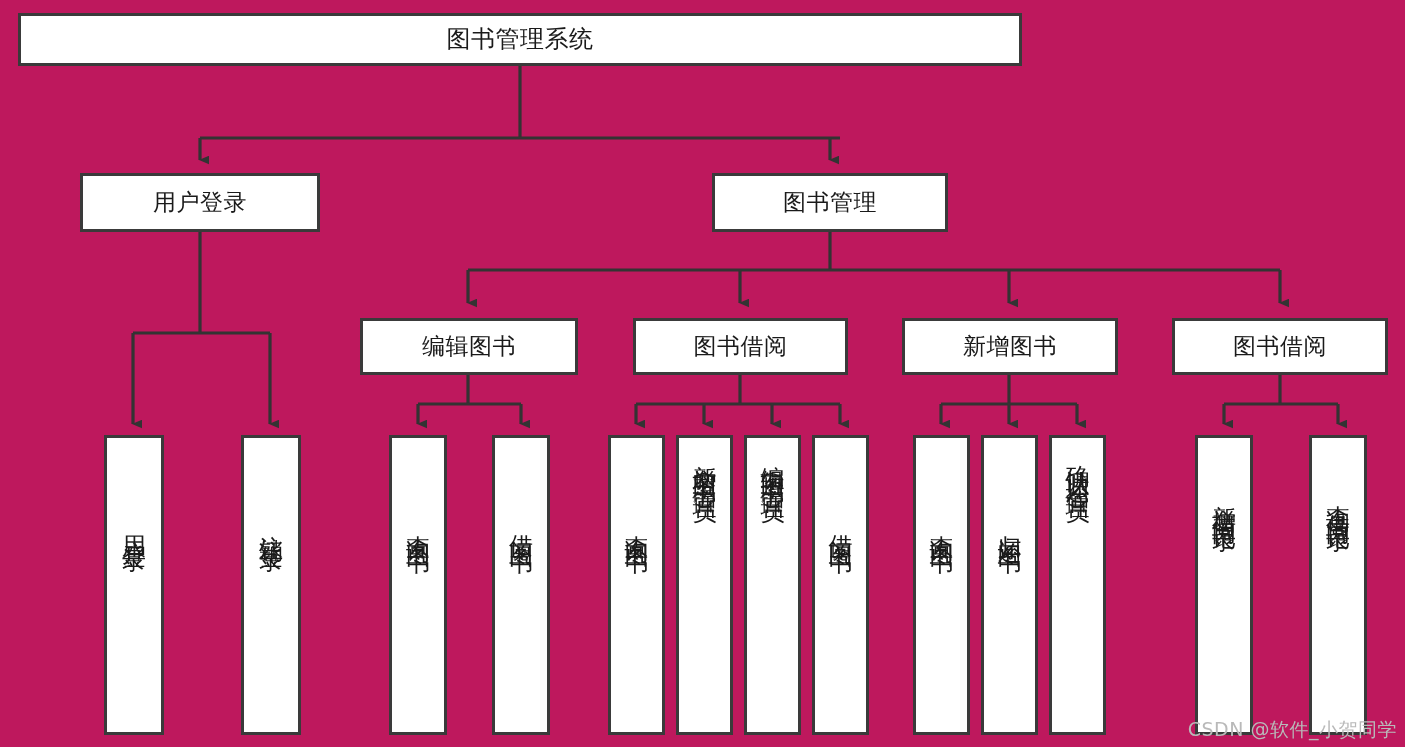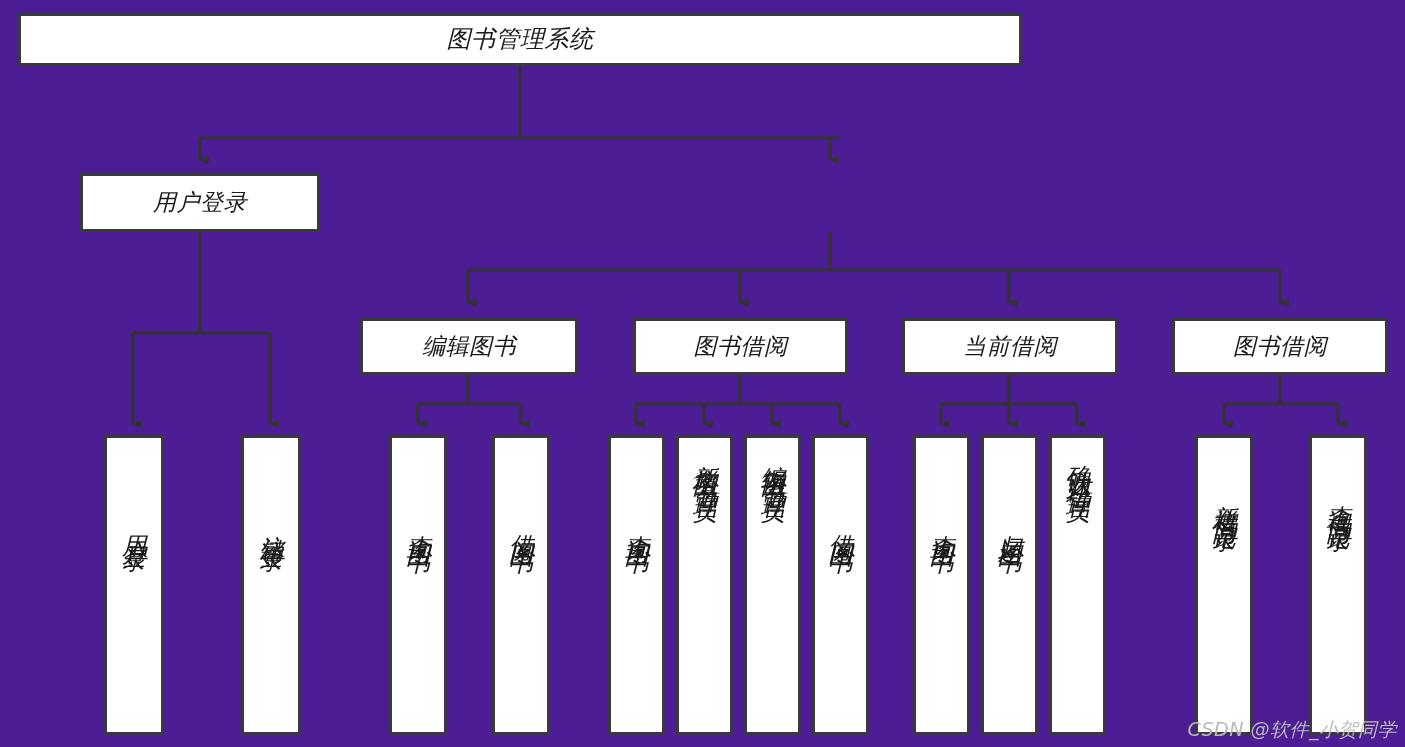--- a/index.html
+++ b/index.html
@@ -8,23 +8,22 @@
     padding: 0;
     background: #ffffff;
   }
   body {
     font-family: "DejaVu Sans", "Liberation Sans", sans-serif;
   }
   #diagram-root {
     position: relative;
     width: 1405px;
     height: 747px;
-    background: #4c1d95;
+    background: #be185d;
     overflow: hidden;
-    font-style: italic;
   }
   #edge-layer {
     position: absolute;
     left: 0;
     top: 0;
     width: 1405px;
     height: 747px;
     pointer-events: none;
   }
   .node {
@@ -132,29 +131,32 @@
     </g>
   </svg>
 
   <div class="node root horiz" style="left:18px; top:13px; width:1004px; height:53px;">
     <span class="node-label">图书管理系统</span>
   </div>
 
   <div class="node horiz" style="left:80px; top:173px; width:240px; height:59px;">
     <span class="node-label">用户登录</span>
   </div>
+  <div class="node horiz" style="left:712px; top:173px; width:236px; height:59px;">
+    <span class="node-label">图书管理</span>
+  </div>
 
   <div class="node horiz" style="left:360px; top:318px; width:218px; height:57px;">
     <span class="node-label">编辑图书</span>
   </div>
   <div class="node horiz" style="left:633px; top:318px; width:215px; height:57px;justify-content:center;">
     <span class="node-label">图书借阅</span>
   </div>
   <div class="node horiz" style="left:902px; top:318px; width:216px; height:57px;">
-    <span class="node-label">当前借阅</span>
+    <span class="node-label">新增图书</span>
   </div>
   <div class="node horiz" style="left:1172px; top:318px; width:216px; height:57px;">
     <span class="node-label">图书借阅</span>
   </div>
 
   <div class="node vert" style="left:104px; top:435px; width:60px; height:300px;">
     <span class="node-label" style="margin-top:78px;">用户登录</span>
   </div>
   <div class="node vert" style="left:241px; top:435px; width:60px; height:300px;">
     <span class="node-label" style="margin-top:78px;">注销登录</span>

